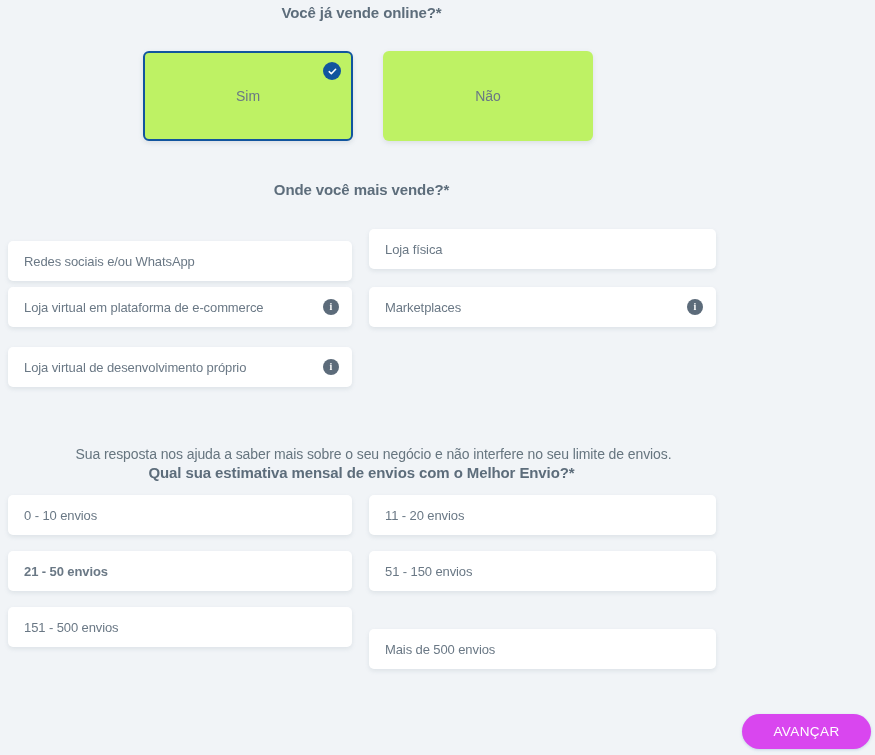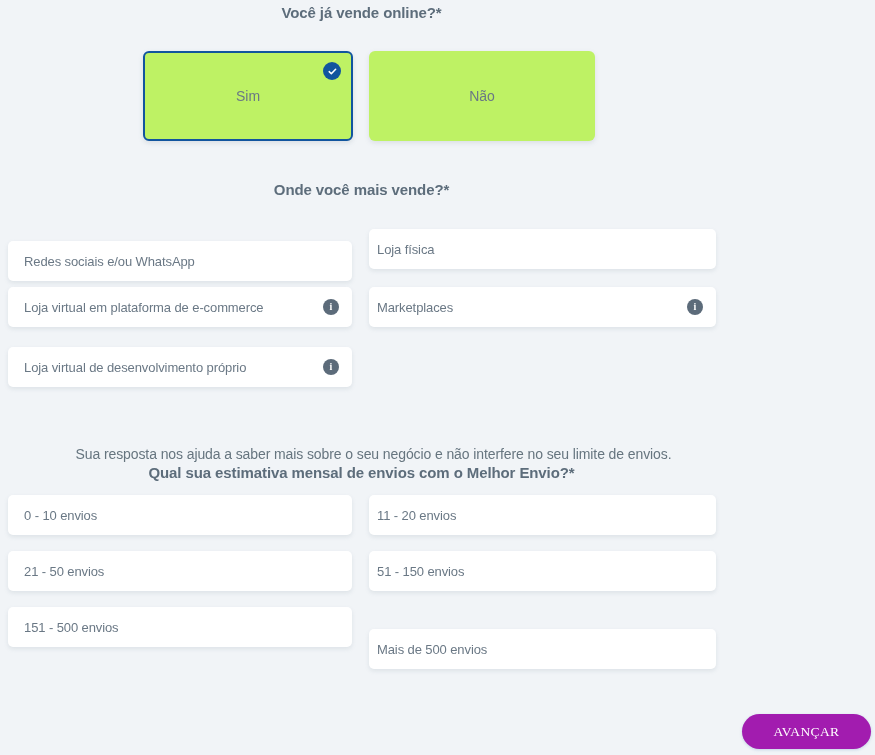--- a/index.html
+++ b/index.html
@@ -65,21 +65,21 @@
   }
   .yn-card.selected {
     border: 2px solid #11559e;
     box-shadow: 0 2px 5px rgba(120,135,150,0.20);
   }
   .yn-card .yn-label {
     font-size: 14px;
     color: #6a7885;
   }
   .yn-card-sim { left: 0; width: 210px; }
-  .yn-card-nao { left: 226px; width: 226px; }
+  .yn-card-nao { left: 240px; width: 210px; }
 
   .check-badge {
     position: absolute;
     top: 9px;
     right: 10px;
     width: 18px;
     height: 18px;
     border-radius: 50%;
     background: #11559e;
     display: flex;
@@ -94,21 +94,21 @@
     height: 40px;
     background: #ffffff;
     border-radius: 5px;
     box-shadow: 0 2px 4px rgba(120,135,150,0.16);
     box-sizing: border-box;
     display: flex;
     align-items: center;
     padding: 0 13px 0 16px;
   }
   .opt-card.col-left  { left: 8px;   width: 344px; }
-  .opt-card.col-right { left: 369px; width: 347px; padding-left: 8px; }
+  .opt-card.col-right { left: 369px; width: 347px; }
 
   .opt-label {
     font-size: 13px;
     color: #6a7885;
     flex: 1 1 auto;
     white-space: nowrap;
     letter-spacing: -0.1px;
   }
 
   .info-icon {
@@ -127,25 +127,25 @@
     line-height: 1;
   }
 
   
   .advance-btn {
     position: absolute;
     left: 742px;
     top: 714px;
     width: 129px;
     height: 35px;
-    background: #a21caf;
+    background: #d946ef;
     color: #ffffff;
     border: none;
     border-radius: 18px;
-    font-family: Liberation Serif, serif;
+    font-family: Liberation Sans, sans-serif;
     font-size: 13.5px;
     letter-spacing: 0.4px;
     cursor: pointer;
     box-shadow: 0 1px 3px rgba(60,120,180,0.25);
   }
 </style>
 </head>
 <body>
 
 <div class="page">
@@ -199,21 +199,21 @@
   <div class="q-sub" style="top:446px;">Sua resposta nos ajuda a saber mais sobre o seu negócio e não interfere no seu limite de envios.</div>
 
   <div class="opt-card col-left" style="top:495px;">
     <span class="opt-label">0 - 10 envios</span>
   </div>
 
   <div class="opt-card col-right" style="top:495px;">
     <span class="opt-label">11 - 20 envios</span>
   </div>
 
-  <div class="opt-card col-left" style="top:551px;">
+  <div class="opt-card col-left" style="top:551px;font-weight:bold;">
     <span class="opt-label">21 - 50 envios</span>
   </div>
 
   <div class="opt-card col-right" style="top:551px;">
     <span class="opt-label">51 - 150 envios</span>
   </div>
 
   <div class="opt-card col-left" style="top:607px;padding-left:16px;">
     <span class="opt-label">151 - 500 envios</span>
   </div>

